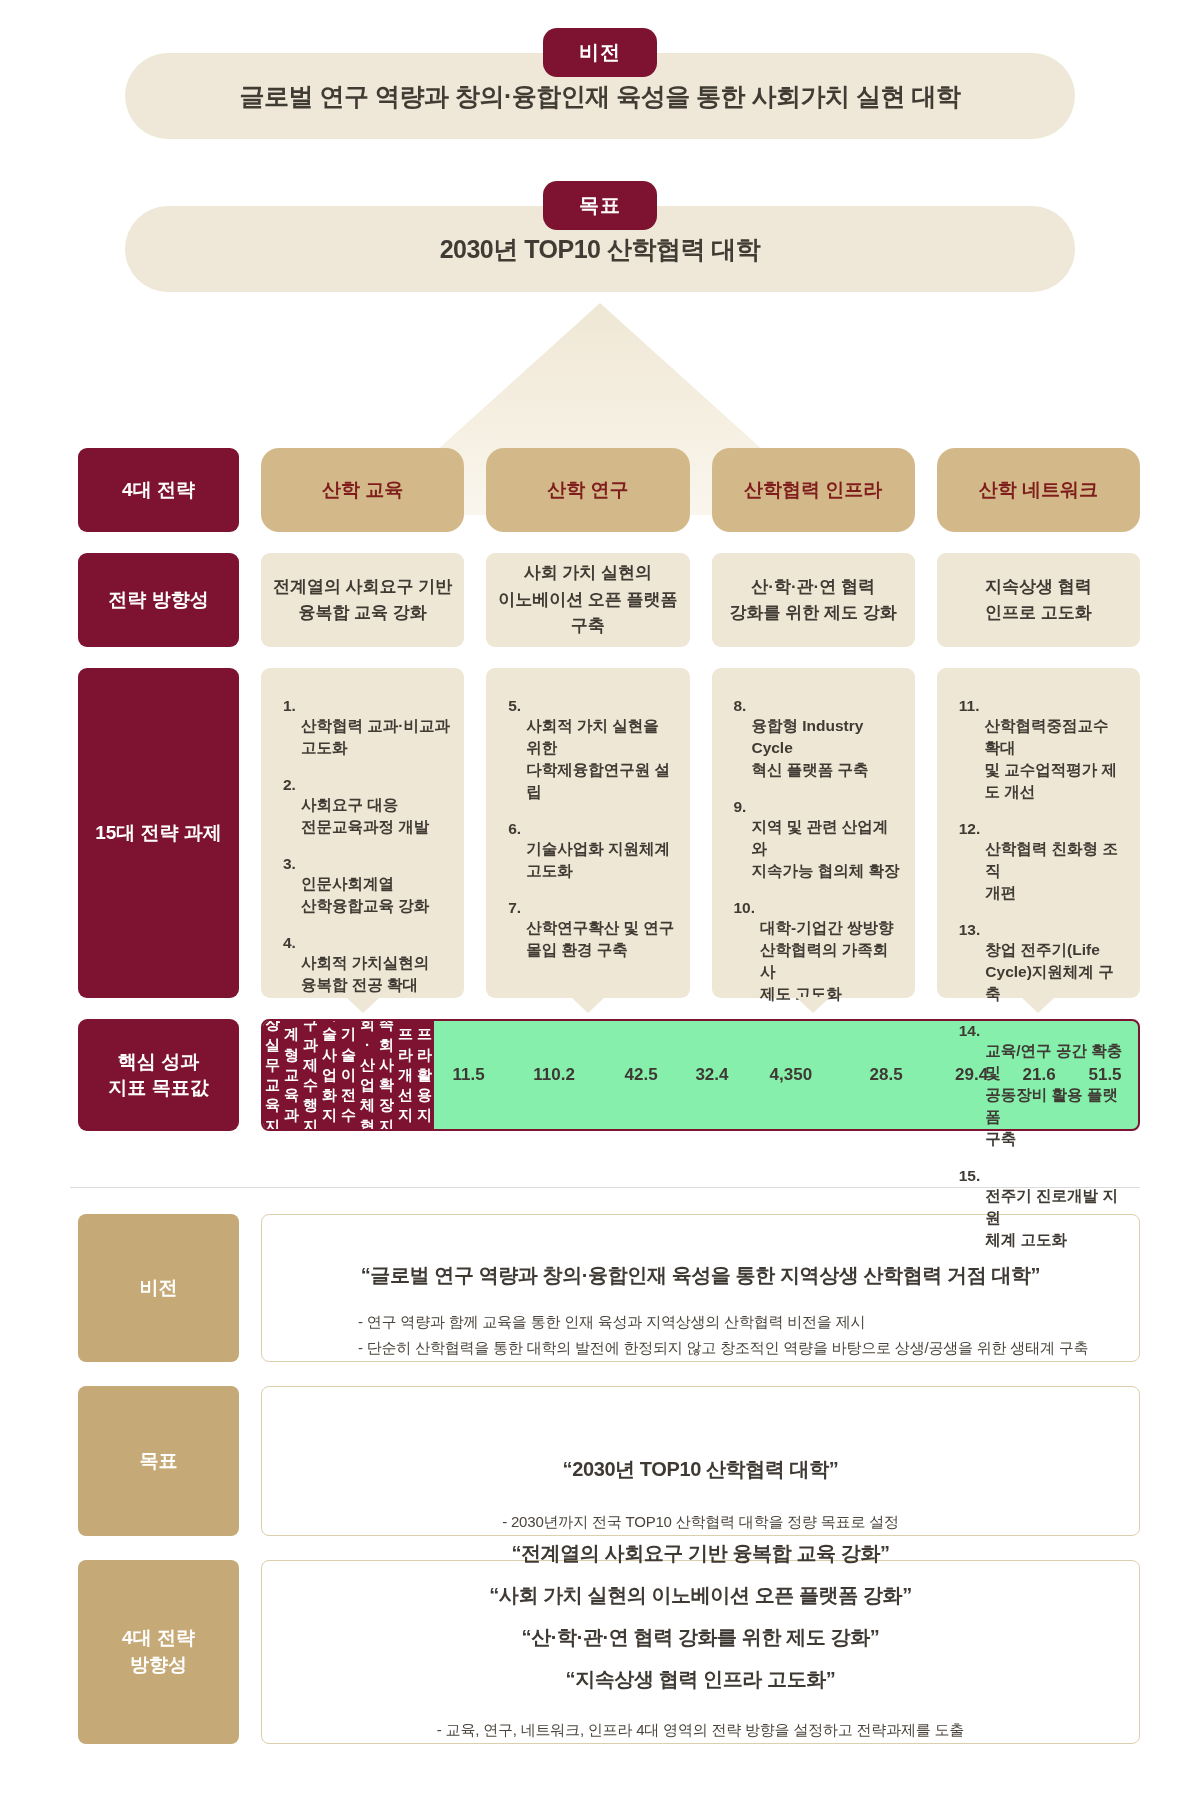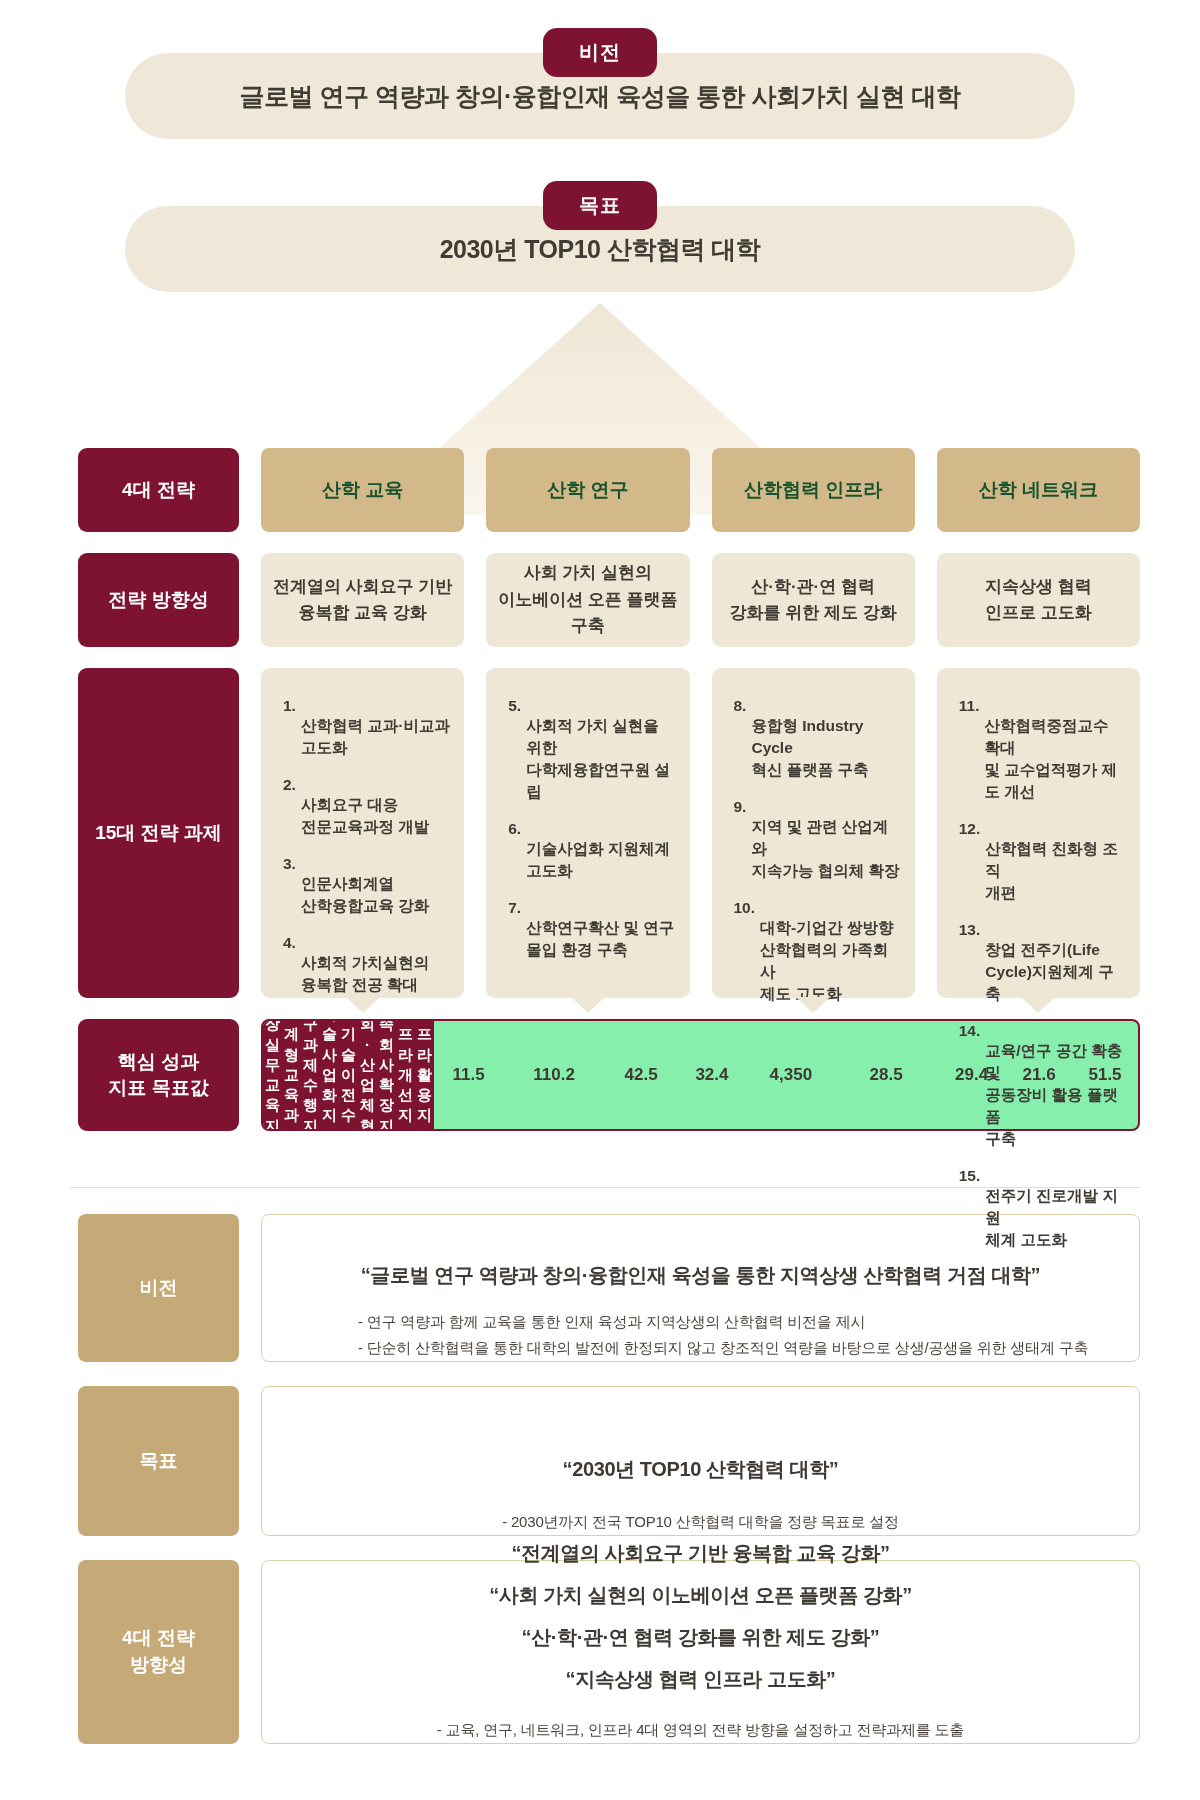--- a/index.html
+++ b/index.html
@@ -48,23 +48,23 @@
     grid-template-rows:84px 94px 330px 112px;
     column-gap:22px; row-gap:21px;
   }
   .red-label {
     background:#7d1331; color:#ffffff; border-radius:9px;
     display:flex; align-items:center; justify-content:center;
     font-size:19px; font-weight:700; text-align:center;
     line-height:1.35; white-space:pre-line;
   }
   .tan-box {
-    background:#d3b989; border-radius:8px;
-    display:flex; align-items:center; justify-content:center;
-    font-size:19px; font-weight:700; color:#14532d;
+    background:#d3b989; border-radius:18px;
+    display:flex; align-items:center; justify-content:center;
+    font-size:19px; font-weight:700; color:#7f1d1d;
   }
   .cream-box {
     background:#efe7d5; border-radius:9px;
     display:flex; align-items:center; justify-content:center;
     font-size:17px; font-weight:700; color:#3f3a33;
     text-align:center; line-height:1.55; white-space:pre-line;
   }
   .task-box {
     position:relative;
     background:#efe7d5; border-radius:9px;

